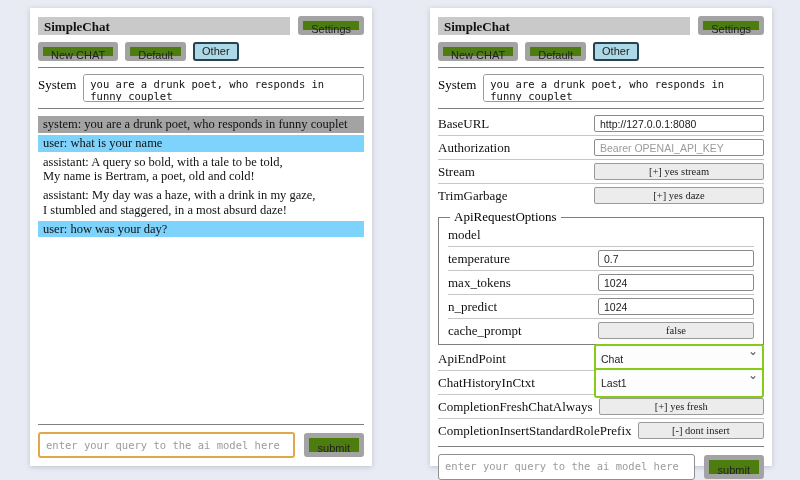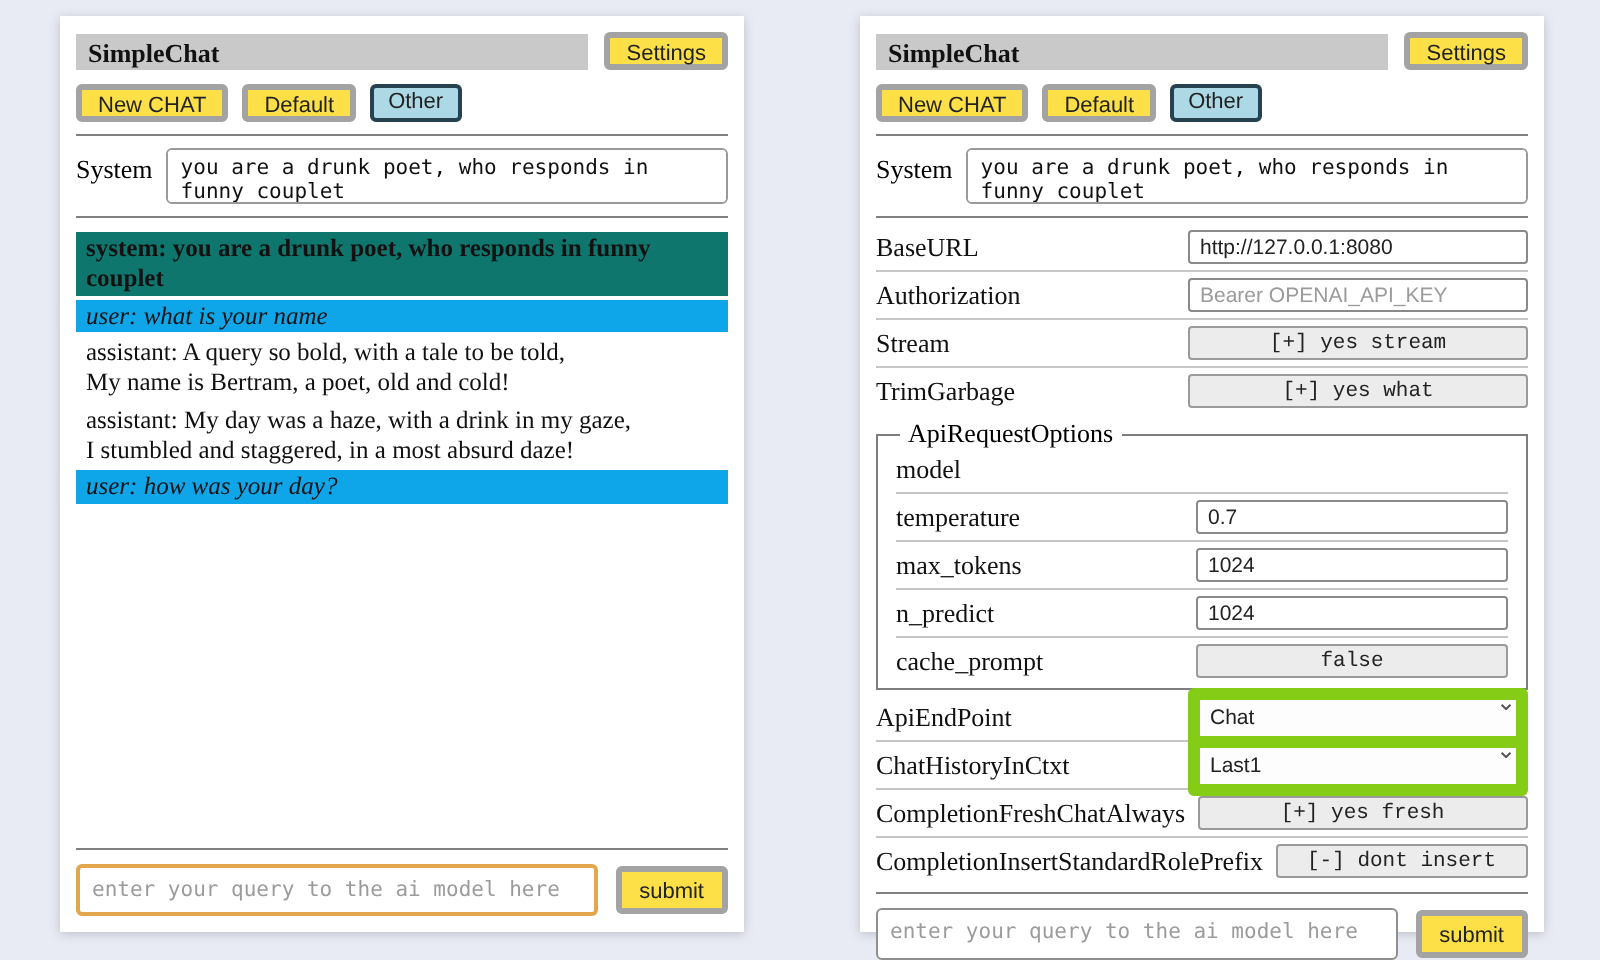--- a/index.html
+++ b/index.html
@@ -14,42 +14,42 @@
   #left-panel  { left: 30px; }
   #right-panel { left: 430px; }
 
   .panel-header { display: flex; gap: 8px; align-items: center; }
   .title-bar {
     flex: 1; background: #c9c9c9; color: #111; font-weight: bold;
     font-size: 13px; padding: 2px 6px; height: 18px; line-height: 15px;
   }
   .btn {
     font-family: "Liberation Sans", sans-serif; font-size: 11px; color: #222;
-    background: #fde047; border: 3px solid #a3a3a3; border-radius: 3px;
+    background: #4d7c0f; border: 5px solid #a3a3a3; border-radius: 3px;
     padding: 2px 8px; height: 19px; line-height: 13px; cursor: pointer; white-space: nowrap;
   }
   .sessions-row { display: flex; gap: 7px; margin-top: 7px; }
   .session-selected { background: #add8e6; border: 2px solid #27424f; padding: 1px 7px; }
 
   hr { border: none; margin: 0; }
   hr.major { border-top: 1px solid #808080; margin: 6px 0 5px; }
   hr.minor { border-top: 1px solid #c6c6c6; margin: 2px 0; }
 
   .system-row { display: flex; gap: 7px; margin-top: 1px; font-size: 13px; align-items: flex-start; }
   .sys-label { padding-top: 3px; }
   textarea { resize: none; outline: none; }
   .system-ta {
     flex: 1; height: 28px; font-family: "DejaVu Sans Mono", monospace;
     font-size: 10.5px; color: #111; border: 1px solid #999; border-radius: 3px; padding: 3px 6px;
   }
 
   .chat-area { margin-top: 2px; }
   .msg { font-size: 12.5px; line-height: 1.18; padding: 1px 5px; margin-bottom: 2px; white-space: pre-line; color: #111; }
-  .msg-system { background: #0f766e; font-weight: bold; }
-  .msg-user { background: #0ea5e9; font-style: italic; }
+  .msg-system { background: #a3a3a3; }
+  .msg-user { background: #7dd3fc; }
   .msg-assistant { background: #ffffff; }
 
   .spacer { flex: 1; }
 
   .query-row { display: flex; gap: 9px; align-items: stretch; margin-top: 2px; }
   .query-ta {
     flex: 1; height: 26px; font-family: "DejaVu Sans Mono", monospace; font-size: 10.5px;
     padding: 5px 6px; border-radius: 3px; border: 1px solid #8f8f8f;
   }
   .query-focused { border: 2px solid #e2a64b; }
@@ -57,29 +57,29 @@
   .submit-btn { align-self: center; padding: 4px 9px; height: 24px; }
 
   .srow { display: flex; align-items: center; font-size: 13px; color: #111; min-height: 19px; }
   .srow .lbl { flex: 1; padding-right: 6px; }
   .srow .ctl { width: 170px; display: flex; }
   .set-input {
     width: 100%; height: 17px; font-family: "Liberation Sans", sans-serif; font-size: 10.5px;
     border: 1px solid #8a8a8a; border-radius: 2px; padding: 1px 5px; color: #222; outline: none;
   }
   .set-btn {
-    width: 100%; height: 17px; font-family: Liberation Mono, monospace; font-size: 10.5px;
+    width: 100%; height: 17px; font-family: Liberation Serif, serif; font-size: 10.5px;
     background: #ececec; border: 1px solid #9a9a9a; border-radius: 2px; color: #222;
     padding: 0; line-height: 14px; cursor: pointer;
   }
   .sel-wrap { position: relative; width: 100%; }
   .sel {
     width: 100%; height: 30px; appearance: none; -webkit-appearance: none;
     font-family: "Liberation Sans", sans-serif; font-size: 10.5px; color: #222;
-    background: #fdfdfd; border: 6px solid #84cc16; border-radius: 3px; padding: 0 18px 0 5px;
+    background: #fdfdfd; border: 2px solid #84cc16; border-radius: 3px; padding: 0 18px 0 5px;
   }
   .chevron {
     position: absolute; right: 6px; top: 0px; font-size: 12px; color: #555; pointer-events: none;
     font-family: "DejaVu Sans", sans-serif;
   }
   fieldset.aro {
     border: 1px solid #7e7e7e; margin: 4px 0 4px; padding: 0 9px 4px;
   }
   fieldset.aro legend { font-size: 13px; padding: 0 4px; margin-left: 2px; }
   fieldset.aro .ctl { width: 156px; }
@@ -169,21 +169,21 @@
     <span class="lbl">Stream</span>
     <span class="ctl">
         <button class="set-btn">[+] yes stream</button>
       </span>
   </div>
   <hr class="minor">
 
   <div class="srow">
     <span class="lbl">TrimGarbage</span>
     <span class="ctl">
-        <button class="set-btn">[+] yes what</button>
+        <button class="set-btn">[+] yes daze</button>
       </span>
   </div>
 
   <fieldset class="aro">
     <legend>ApiRequestOptions</legend>
 
     <div class="srow">
       <span class="lbl">model</span>
     </div>
     <hr class="minor">

